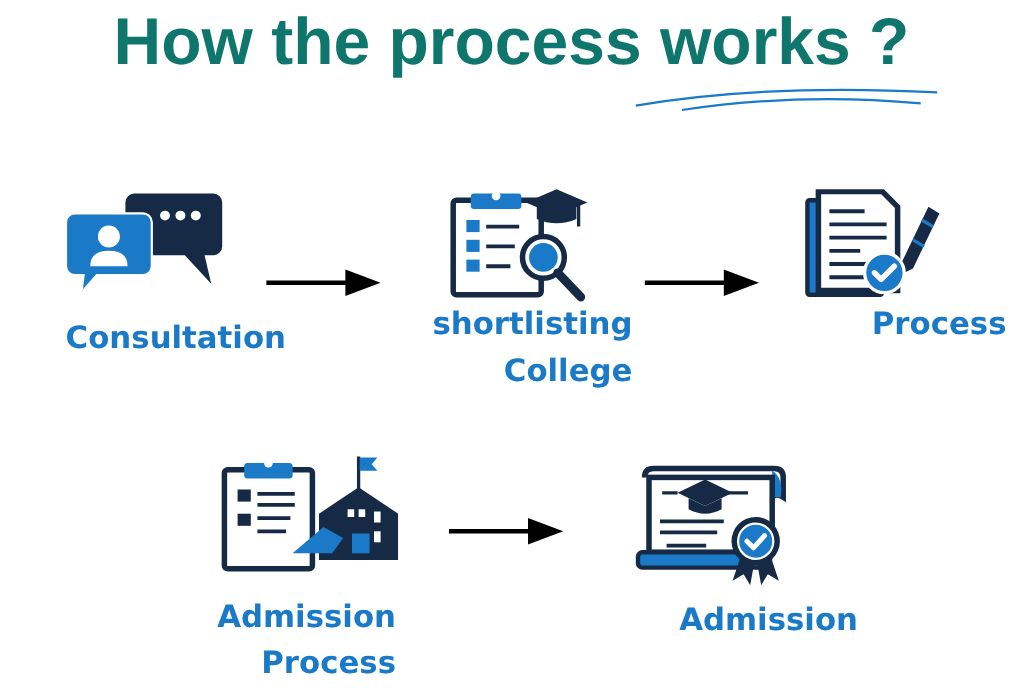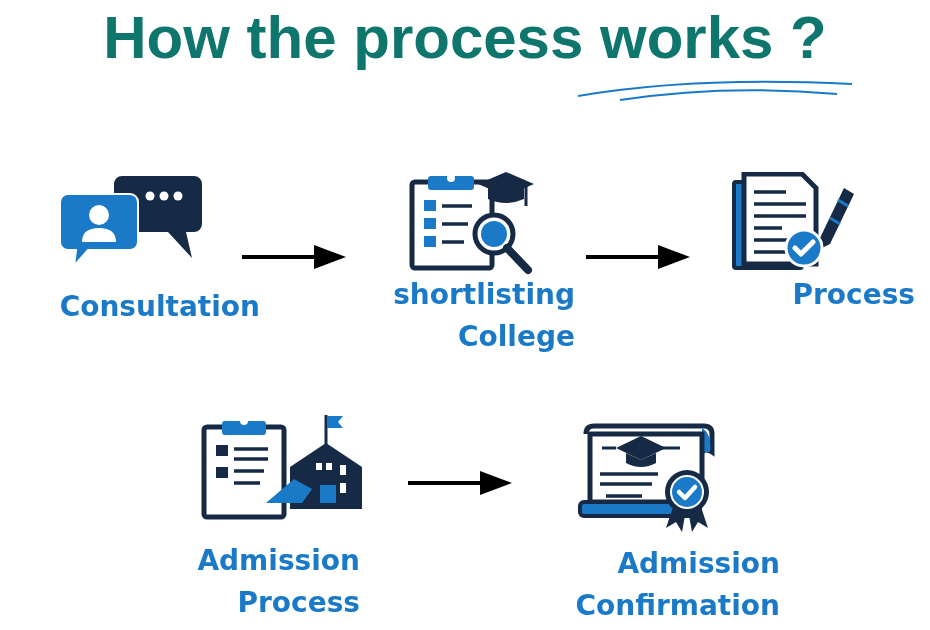--- a/index.html
+++ b/index.html
@@ -132,14 +132,13 @@
   <line x1="24" y1="62" x2="76" y2="62" stroke="#172a45" stroke-width="3.5"></line>
   <line x1="30" y1="74" x2="66" y2="74" stroke="#172a45" stroke-width="3.5"></line>
   <path d="M98 82 l-8 24 l10 -6 l6 10 l4 -22z" fill="#172a45"></path>
   <path d="M124 82 l8 24 l-10 -6 l-6 10 l-4 -22z" fill="#172a45"></path>
   <circle cx="111" cy="70" r="22" fill="#172a45"></circle>
   <circle cx="111" cy="70" r="16" fill="#1a7ac8" stroke="#fff" stroke-width="2"></circle>
   <path d="M103 70 l6 6 l10 -11" stroke="#fff" stroke-width="4.5" fill="none" stroke-linecap="round" stroke-linejoin="round"></path>
 </svg>
 <div class="step" style="left:540px; top:543px; width:240px;">
   <div class="label">Admission</div>
-  <div class="label">Confirmation</div>
 </div>
 
 </body></html>

